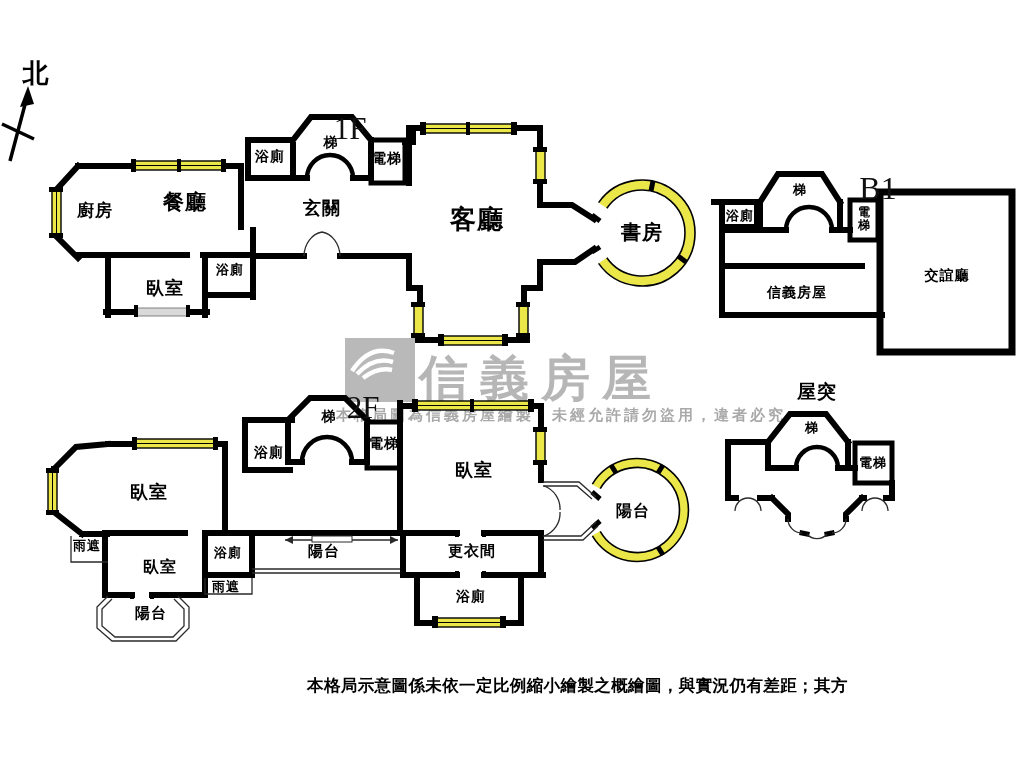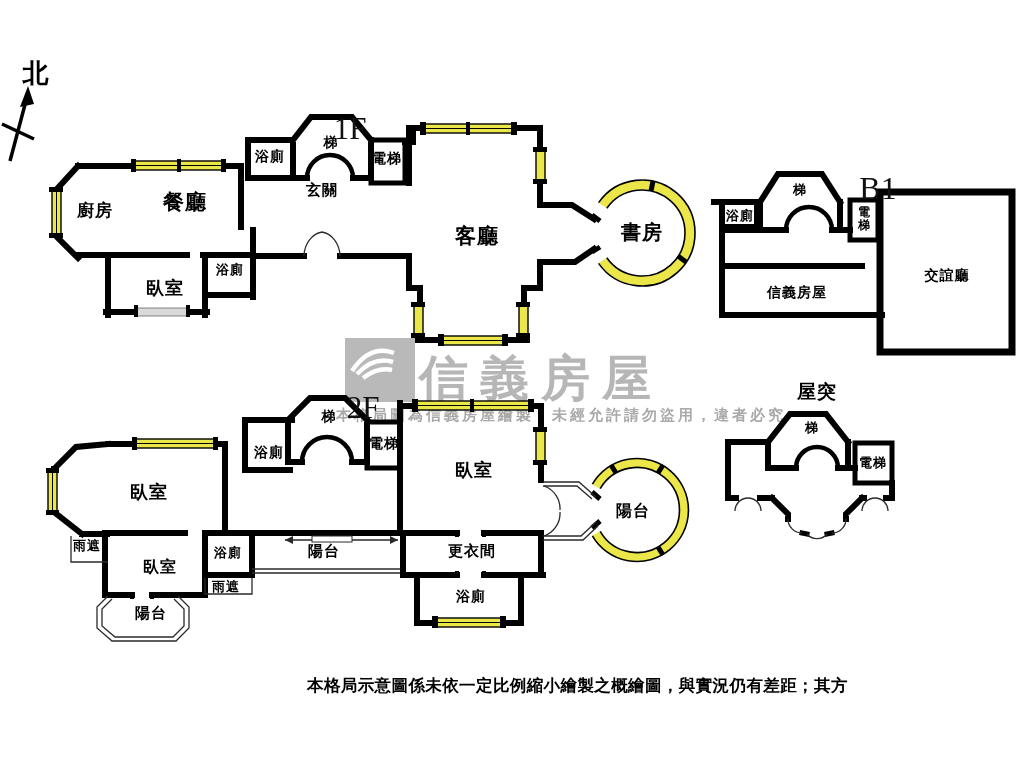--- a/index.html
+++ b/index.html
@@ -177,22 +177,22 @@
 
   <div class="lbl" style="left:36px;top:73px;font-size:26px">北</div>
 
   <div class="title-serif" style="left:350px;top:89px;font-size:31px">1F</div>
   <div class="title-serif" style="left:363px;top:368px;font-size:31px">2F</div>
   <div class="title-serif" style="left:878px;top:148px;font-size:32px">B1</div>
   <div class="lbl" style="left:817px;top:392px;font-size:19px">屋突</div>
 
   <div class="lbl" style="left:95px;top:210px;font-size:17px">廚房</div>
   <div class="lbl" style="left:185px;top:202px;font-size:21px">餐廳</div>
-  <div class="lbl" style="left:322px;top:190px;font-size:15px">玄關</div>
-  <div class="lbl" style="left:477px;top:236px;font-size:21px">客廳</div>
+  <div class="lbl" style="left:322px;top:208px;font-size:18px">玄關</div>
+  <div class="lbl" style="left:477px;top:219px;font-size:26px">客廳</div>
   <div class="lbl" style="left:642px;top:232px;font-size:20px">書房</div>
   <div class="lbl" style="left:165px;top:288px;font-size:18px">臥室</div>
   <div class="lbl" style="left:230px;top:270px;font-size:13px">浴廁</div>
   <div class="lbl" style="left:270px;top:157px;font-size:14px">浴廁</div>
   <div class="lbl" style="left:331px;top:143px;font-size:14px">梯</div>
   <div class="lbl" style="left:387px;top:159px;font-size:14px">電梯</div>
 
   <div class="lbl" style="left:149px;top:492px;font-size:18px">臥室</div>
   <div class="lbl" style="left:269px;top:453px;font-size:14px">浴廁</div>
   <div class="lbl" style="left:329px;top:417px;font-size:14px">梯</div>

